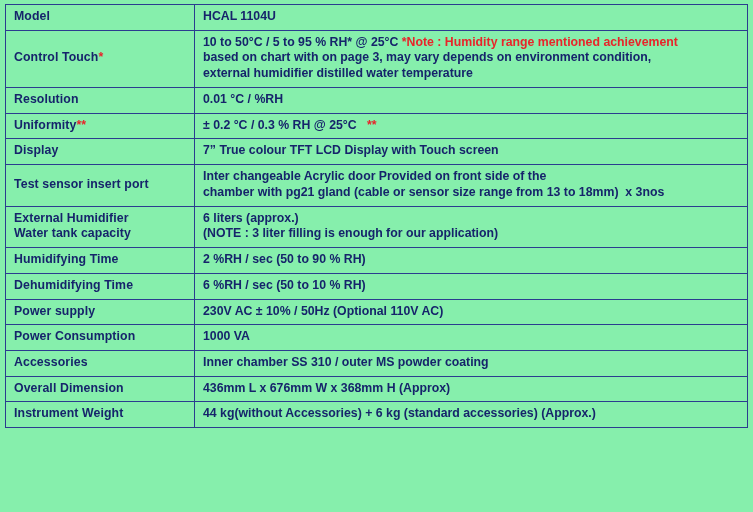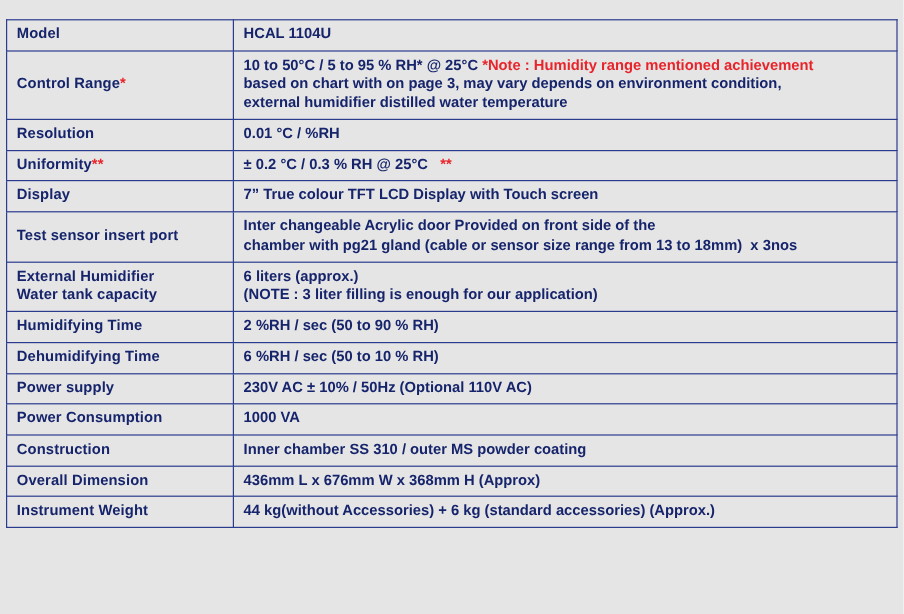--- a/index.html
+++ b/index.html
@@ -10,22 +10,22 @@
   body {
     width: 753px;
     height: 512px;
     font-family: "Liberation Sans", sans-serif;
     overflow: hidden;
   }
   .sheet {
     box-sizing: border-box;
     width: 753px;
     height: 512px;
-    padding: 16px 5px 5px 5px;
-    background: #e5e5e5;
+    padding: 4px 5px 5px 5px;
+    background: #86efac;
   }
   table.spec {
     border-collapse: collapse;
     table-layout: fixed;
     width: 743px;
     border: 1px solid #2b3c8f;
   }
   table.spec td {
     border: 1px solid #2b3c8f;
     vertical-align: middle;
@@ -66,21 +66,21 @@
     <tbody>
 
       <tr>
         <td class="label"><span>Model</span></td>
         <td class="value">
             <span class="ln">HCAL 1104U</span>
           </td>
       </tr>
 
       <tr>
-        <td class="label tall"><span>Control Range</span><span class="star">*</span></td>
+        <td class="label tall"><span>Control Touch</span><span class="star">*</span></td>
         <td class="value tall">
           <span class="ln"><span>10 to 50°C / 5 to 95 % RH* @ 25°C </span><span class="red">*Note : Humidity range mentioned achievement</span></span>
           <span class="ln">based on chart with on page 3, may vary depends on environment condition,</span>
           <span class="ln">external humidifier distilled water temperature</span>
         </td>
       </tr>
 
       <tr>
         <td class="label"><span>Resolution</span></td>
         <td class="value">
@@ -144,21 +144,21 @@
       </tr>
 
       <tr>
         <td class="label"><span>Power Consumption</span></td>
         <td class="value">
             <span class="ln">1000 VA</span>
           </td>
       </tr>
 
       <tr>
-        <td class="label"><span>Construction</span></td>
+        <td class="label"><span>Accessories</span></td>
         <td class="value">
             <span class="ln">Inner chamber SS 310 / outer MS powder coating</span>
           </td>
       </tr>
 
       <tr>
         <td class="label"><span>Overall Dimension</span></td>
         <td class="value">
             <span class="ln">436mm L x 676mm W x 368mm H (Approx)</span>
           </td>

